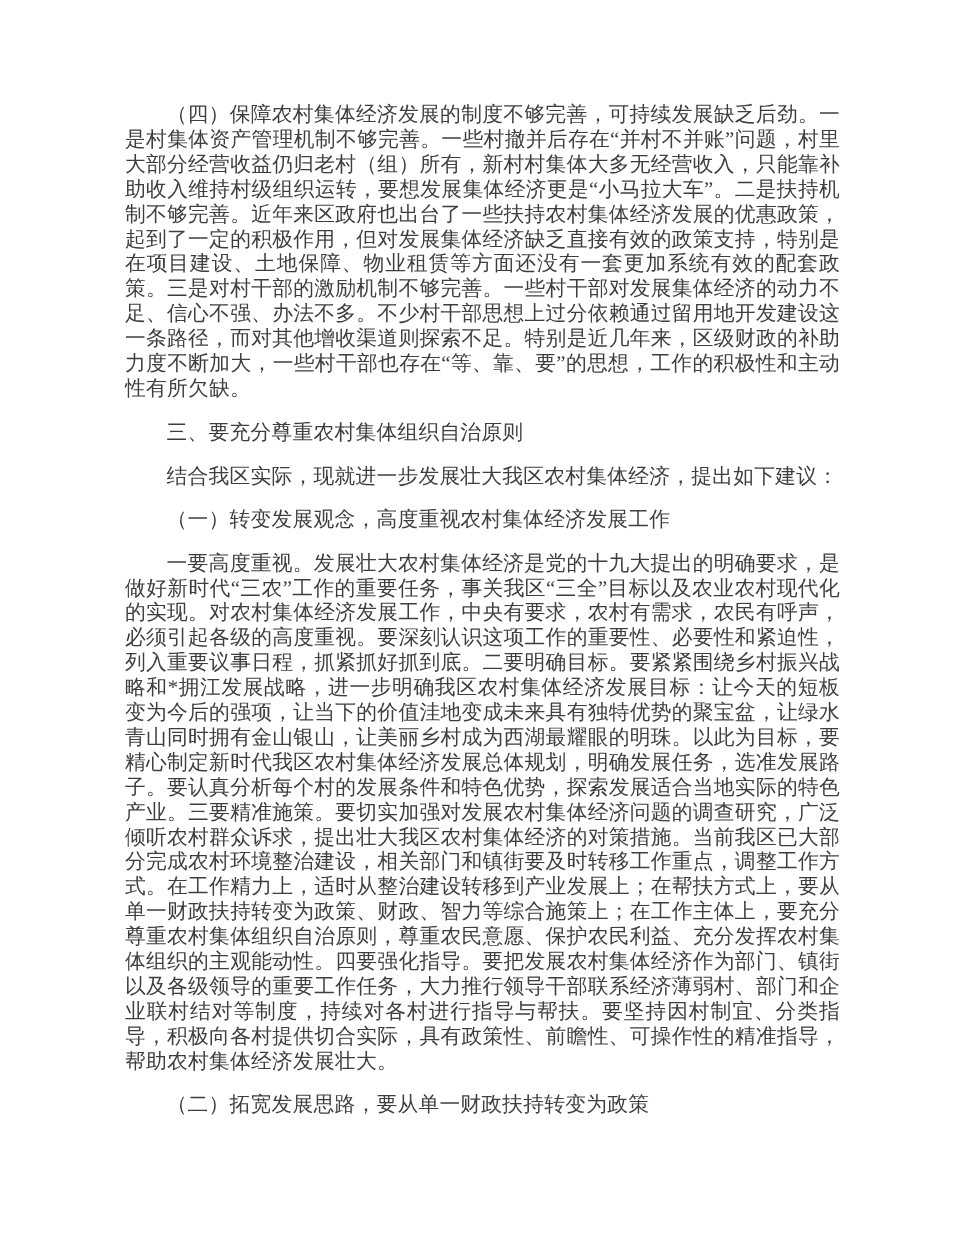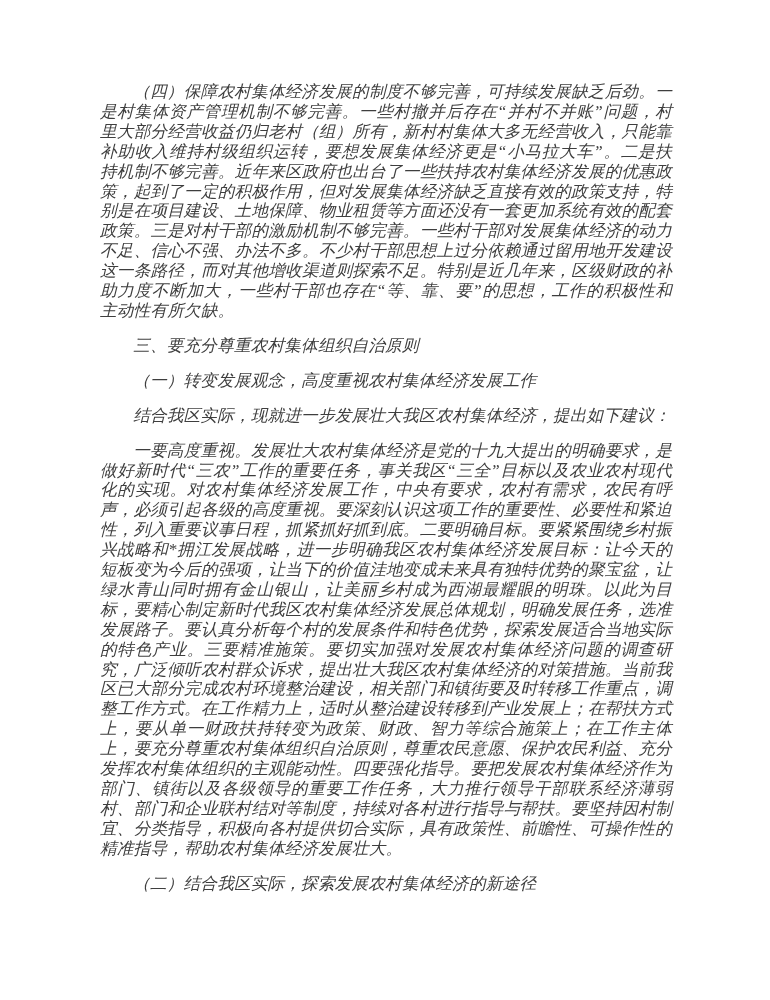--- a/index.html
+++ b/index.html
@@ -8,21 +8,20 @@
     background: #ffffff;
   }
   .page {
     position: relative;
     width: 770px;
     height: 964px;
     box-sizing: border-box;
     background: #ffffff;
     padding: 82px 98px 0 100px;
     overflow: hidden;
-    font-style: italic;
   }
   .para {
     margin: 0 0 15px 0;
     color: #3e3e3e;
     font-family: "Liberation Serif", "DejaVu Serif", serif;
     font-size: 16.6px;
     line-height: 19.9px;
     letter-spacing: 0.2px;
     text-indent: 2em;
     text-align: justify;
@@ -31,20 +30,20 @@
   }
 </style>
 </head>
 <body>
 
 <div class="page">
   <p class="para">（四）保障农村集体经济发展的制度不够完善，可持续发展缺乏后劲。一是村集体资产管理机制不够完善。一些村撤并后存在“并村不并账”问题，村里大部分经营收益仍归老村（组）所有，新村村集体大多无经营收入，只能靠补助收入维持村级组织运转，要想发展集体经济更是“小马拉大车”。二是扶持机制不够完善。近年来区政府也出台了一些扶持农村集体经济发展的优惠政策，起到了一定的积极作用，但对发展集体经济缺乏直接有效的政策支持，特别是在项目建设、土地保障、物业租赁等方面还没有一套更加系统有效的配套政策。三是对村干部的激励机制不够完善。一些村干部对发展集体经济的动力不足、信心不强、办法不多。不少村干部思想上过分依赖通过留用地开发建设这一条路径，而对其他增收渠道则探索不足。特别是近几年来，区级财政的补助力度不断加大，一些村干部也存在“等、靠、要”的思想，工作的积极性和主动性有所欠缺。</p>
 
   <p class="para">三、要充分尊重农村集体组织自治原则</p>
 
+  <p class="para">结合我区实际，现就进一步发展壮大我区农村集体经济，提出如下建议：</p>
+
   <p class="para">（一）转变发展观念，高度重视农村集体经济发展工作</p>
-
-  <p class="para">结合我区实际，现就进一步发展壮大我区农村集体经济，提出如下建议：</p>
 
   <p class="para">一要高度重视。发展壮大农村集体经济是党的十九大提出的明确要求，是做好新时代“三农”工作的重要任务，事关我区“三全”目标以及农业农村现代化的实现。对农村集体经济发展工作，中央有要求，农村有需求，农民有呼声，必须引起各级的高度重视。要深刻认识这项工作的重要性、必要性和紧迫性，列入重要议事日程，抓紧抓好抓到底。二要明确目标。要紧紧围绕乡村振兴战略和*拥江发展战略，进一步明确我区农村集体经济发展目标：让今天的短板变为今后的强项，让当下的价值洼地变成未来具有独特优势的聚宝盆，让绿水青山同时拥有金山银山，让美丽乡村成为西湖最耀眼的明珠。以此为目标，要精心制定新时代我区农村集体经济发展总体规划，明确发展任务，选准发展路子。要认真分析每个村的发展条件和特色优势，探索发展适合当地实际的特色产业。三要精准施策。要切实加强对发展农村集体经济问题的调查研究，广泛倾听农村群众诉求，提出壮大我区农村集体经济的对策措施。当前我区已大部分完成农村环境整治建设，相关部门和镇街要及时转移工作重点，调整工作方式。在工作精力上，适时从整治建设转移到产业发展上；在帮扶方式上，要从单一财政扶持转变为政策、财政、智力等综合施策上；在工作主体上，要充分尊重农村集体组织自治原则，尊重农民意愿、保护农民利益、充分发挥农村集体组织的主观能动性。四要强化指导。要把发展农村集体经济作为部门、镇街以及各级领导的重要工作任务，大力推行领导干部联系经济薄弱村、部门和企业联村结对等制度，持续对各村进行指导与帮扶。要坚持因村制宜、分类指导，积极向各村提供切合实际，具有政策性、前瞻性、可操作性的精准指导，帮助农村集体经济发展壮大。</p>
 
-  <p class="para">（二）结合我区实际，探索发展农村集体经济的新途径</p>
+  <p class="para">（二）拓宽发展思路，要从单一财政扶持转变为政策</p>
 </div>
 
 </body></html>

